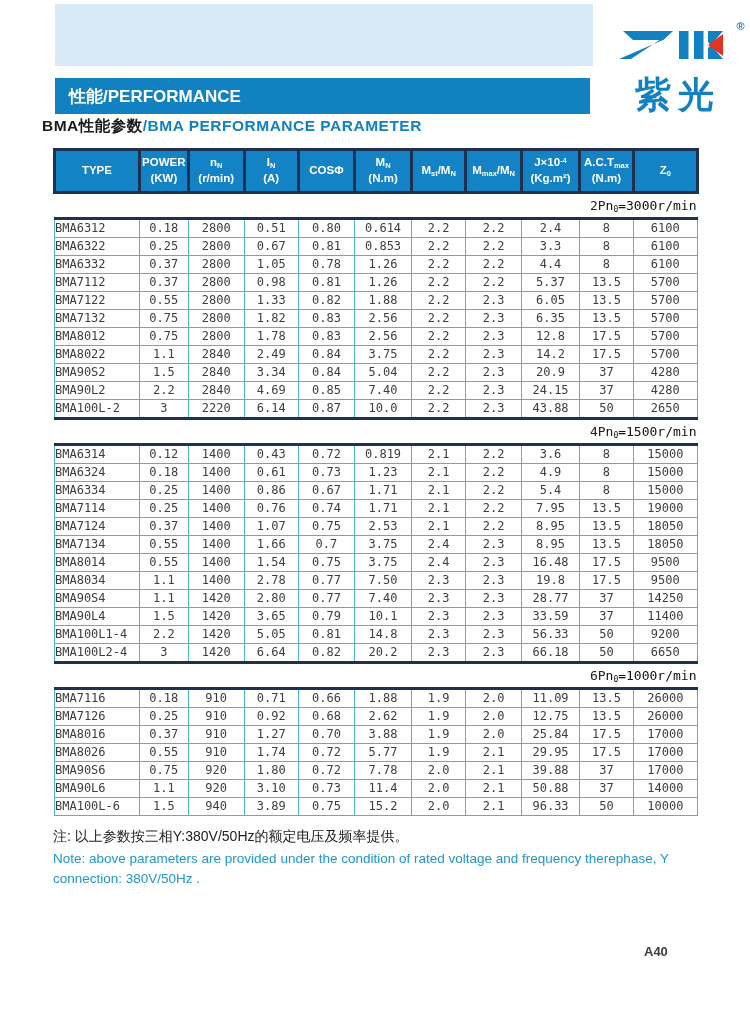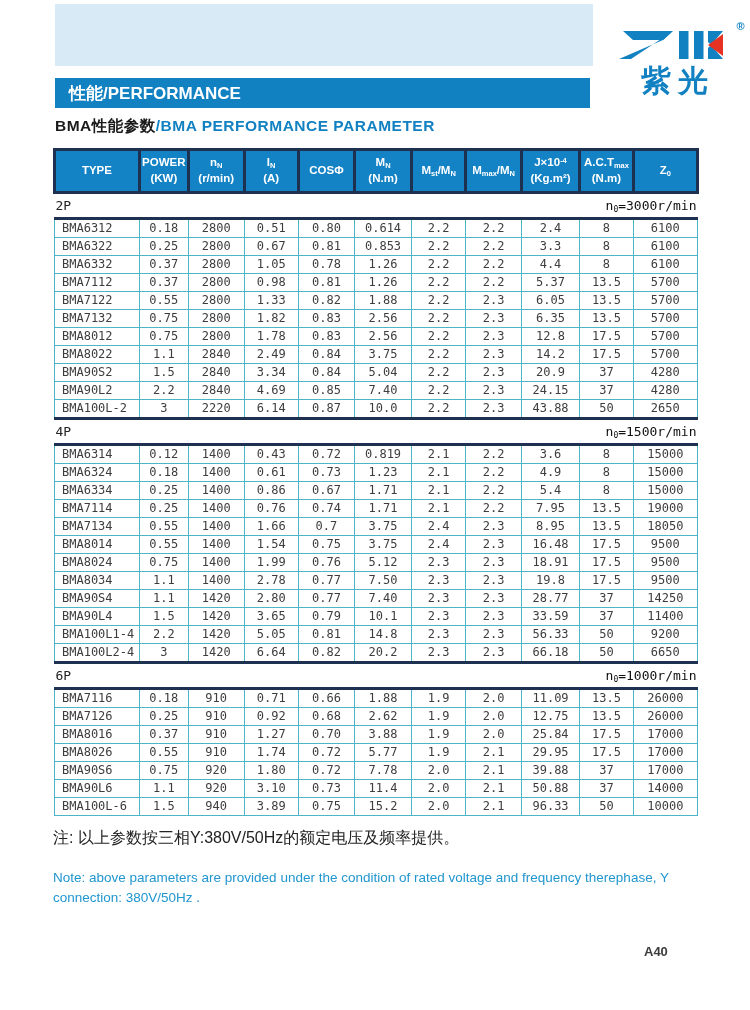--- a/index.html
+++ b/index.html
@@ -4,49 +4,49 @@
 <style>
   html,body{margin:0;padding:0;width:750px;height:1010px;background:#ffffff;
     font-family:"Liberation Sans",sans-serif;position:relative;overflow:hidden;}
 
   .top-banner{position:absolute;left:55px;top:4px;width:538px;height:62px;background:#d9eaf7;}
 
   .logo{position:absolute;left:602px;top:26px;width:145px;text-align:center;}
   .logo-mark{position:relative;width:124px;margin:0 auto;}
   .logo-mark svg{display:block;}
   .reg{position:absolute;right:-8px;top:-6px;font-size:11px;font-weight:bold;color:#1181c2;}
-  .logo-cn{color:#1181c2;font-weight:bold;font-size:30px;letter-spacing:7px;margin-top:0;
+  .logo-cn{color:#1181c2;font-weight:bold;font-size:36px;letter-spacing:7px;margin-top:11px;
     padding-left:7px;line-height:1.1;}
 
-  .perf-bar{position:absolute;left:55px;top:78px;width:521px;height:30px;background:#1181c2;
+  .perf-bar{position:absolute;left:55px;top:78px;width:521px;height:36px;background:#1181c2;
     color:#fff;font-weight:bold;font-size:17px;display:flex;align-items:center;padding-left:14px;}
 
-  .heading{position:absolute;left:55px;top:116px;margin:0;font-size:15.5px;font-weight:bold;
+  .heading{position:absolute;left:42px;top:116px;margin:0;font-size:15.5px;font-weight:bold;
     color:#1a1a1a;letter-spacing:0.5px;}
   .heading .en{color:#1181c2;}
 
   .content{position:absolute;left:53px;top:148px;width:646px;}
   table{width:100%;border-collapse:collapse;table-layout:fixed;}
   thead th{background:#1383c6;color:#ffffff;font-size:11.5px;font-weight:bold;
     border:3px solid #1f3150;padding:4px 0;line-height:1.35;text-align:center;}
   sub{font-size:7.5px;vertical-align:-2px;}
   sup{font-size:7.5px;vertical-align:3px;}
 
   tr.section-row td{border-top:3px solid #1f3150;border-bottom:3px solid #1f3150;
     border-left:none;border-right:none;background:#fff;padding:4px 1px 3px 1px;}
-  .section-line{display:flex;justify-content:space-between;align-items:baseline;gap:28px;}
+  .section-line{display:flex;justify-content:flex-end;align-items:baseline;}
   .sec-label{font-family:"DejaVu Sans Mono",monospace;font-size:13px;color:#222;}
   .sec-speed{font-family:"DejaVu Sans Mono",monospace;font-size:13px;color:#111;}
   .sec-speed sub{font-size:8px;}
 
   td.data{border:1.5px solid #4db6c6;font-family:"DejaVu Sans Mono",monospace;font-size:12px;
     color:#3d3d3d;text-align:center;height:17px;padding:0;white-space:nowrap;overflow:hidden;}
-  td.type{text-align:left;padding-left:7px;}
-
-  .note-cn{margin:12px 0 19px 0;font-size:16px;color:#222;}
+  td.type{text-align:left;}
+
+  .note-cn{margin:12px 0 3px 0;font-size:14px;color:#222;}
   .note-en{margin:3px 0 0 0;font-size:13.5px;color:#2196cf;line-height:1.5;width:646px;}
   .page-num{position:absolute;left:644px;top:944px;font-size:13px;font-weight:bold;color:#3c3c3c;}
 </style>
 </head>
 <body>
 
 <div class="top-banner"></div>
 
 <div class="logo">
   <div class="logo-mark">
@@ -306,20 +306,33 @@
           <td class="data">0.76</td>
           <td class="data">0.74</td>
           <td class="data">1.71</td>
           <td class="data">2.1</td>
           <td class="data">2.2</td>
           <td class="data">7.95</td>
           <td class="data">13.5</td>
           <td class="data">19000</td>
         </tr>
         <tr>
+          <td class="data type">BMA7124</td>
+          <td class="data">0.37</td>
+          <td class="data">1400</td>
+          <td class="data">1.07</td>
+          <td class="data">0.75</td>
+          <td class="data">2.53</td>
+          <td class="data">2.1</td>
+          <td class="data">2.2</td>
+          <td class="data">8.95</td>
+          <td class="data">13.5</td>
+          <td class="data">18050</td>
+        </tr>
+        <tr>
           <td class="data type">BMA7134</td>
           <td class="data">0.55</td>
           <td class="data">1400</td>
           <td class="data">1.66</td>
           <td class="data">0.7</td>
           <td class="data">3.75</td>
           <td class="data">2.4</td>
           <td class="data">2.3</td>
           <td class="data">8.95</td>
           <td class="data">13.5</td>
@@ -328,33 +341,20 @@
         <tr>
           <td class="data type">BMA8014</td>
           <td class="data">0.55</td>
           <td class="data">1400</td>
           <td class="data">1.54</td>
           <td class="data">0.75</td>
           <td class="data">3.75</td>
           <td class="data">2.4</td>
           <td class="data">2.3</td>
           <td class="data">16.48</td>
-          <td class="data">17.5</td>
-          <td class="data">9500</td>
-        </tr>
-        <tr>
-          <td class="data type">BMA8024</td>
-          <td class="data">0.75</td>
-          <td class="data">1400</td>
-          <td class="data">1.99</td>
-          <td class="data">0.76</td>
-          <td class="data">5.12</td>
-          <td class="data">2.3</td>
-          <td class="data">2.3</td>
-          <td class="data">18.91</td>
           <td class="data">17.5</td>
           <td class="data">9500</td>
         </tr>
         <tr>
           <td class="data type">BMA8034</td>
           <td class="data">1.1</td>
           <td class="data">1400</td>
           <td class="data">2.78</td>
           <td class="data">0.77</td>
           <td class="data">7.50</td>

